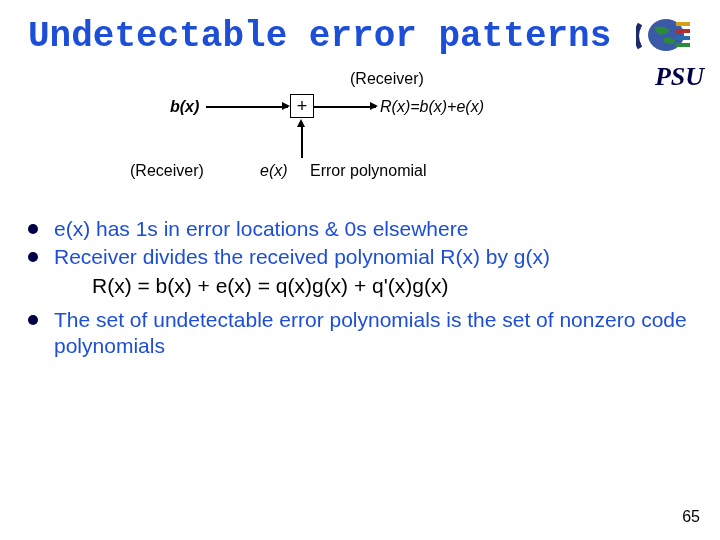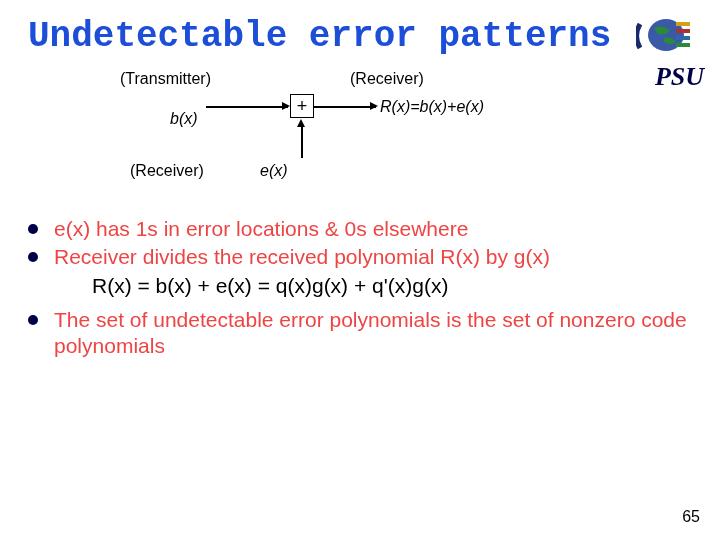--- a/index.html
+++ b/index.html
@@ -44,21 +44,21 @@
     width: 520px;
     height: 130px;
   }
   .dlabel {
     position: absolute;
     font-size: 16px;
     color: #000;
   }
   .tx-lbl { left: 20px; top: 0; }
   .rx-lbl { left: 250px; top: 0; }
-  .bx { left: 70px; top: 40px; font-style: italic; }
+  .bx { left: 70px; top: 28px; font-style: italic; font-weight: bold; }
   .plus-circle {
     position: absolute;
     left: 190px;
     top: 24px;
     width: 24px;
     height: 24px;
     border: 1.5px solid #000;
     border-radius: 0;
     text-align: center;
     font-size: 18px;
@@ -108,21 +108,21 @@
     width: 10px;
     height: 10px;
     background: #000048;
     border-radius: 50%;
     margin-top: 8px;
     margin-right: 16px;
     flex-shrink: 0;
   }
   .btext {
     font-size: 21px;
-    color: #ef4444;
+    color: #1d4ed8;
     font-family: Arial, sans-serif;
   }
   .indent {
     margin-left: 64px;
     font-size: 21px;
     color: #000;
     margin-bottom: 8px;
     line-height: 1.25;
   }
   .pagenum {
@@ -146,39 +146,39 @@
     <path d="M 18 14 Q 26 10 34 16 Q 30 22 22 20 Z" fill="#2a8a3a"></path>
     <path d="M 28 24 Q 36 22 40 28 Q 34 32 28 28 Z" fill="#2a8a3a"></path>
     <rect x="40" y="8" width="14" height="4" fill="#d4a017"></rect>
     <rect x="40" y="15" width="14" height="4" fill="#b03030"></rect>
     <rect x="40" y="22" width="14" height="4" fill="#2a6aa8"></rect>
     <rect x="40" y="29" width="14" height="4" fill="#2a8a3a"></rect>
   </svg>
 </div>
 
 <div class="diagram">
-  <div class="dlabel tx-lbl">(Transmitter)</div>
   <div class="dlabel rx-lbl">(Receiver)</div>
   <div class="dlabel bx">b(x)</div>
 
   <div class="arrow-line" style="left:106px; top:36px; width:82px;"></div>
   <div class="arrow-head" style="left:182px; top:32px;"></div>
 
   <div class="plus-circle">+</div>
 
   <div class="arrow-line" style="left:214px; top:36px; width:62px;"></div>
   <div class="arrow-head" style="left:270px; top:32px;"></div>
 
   <div class="dlabel rx-out">R(x)=b(x)+e(x)</div>
 
   <div class="varrow-line" style="left:201px; top:56px; height:32px;"></div>
   <div class="arrow-head-up" style="left:197px; top:49px;"></div>
 
   <div class="dlabel ch-lbl">(Receiver)</div>
   <div class="dlabel ex-lbl">e(x)</div>
+  <div class="dlabel err-lbl">Error polynomial</div>
 </div>
 
 <div class="bullets">
   <div class="bullet-row">
     <div class="dot"></div>
     <div class="btext">e(x) has 1s in error locations &amp; 0s elsewhere</div>
   </div>
   <div class="bullet-row">
     <div class="dot"></div>
     <div class="btext">Receiver divides the received polynomial R(x) by g(x)</div>

